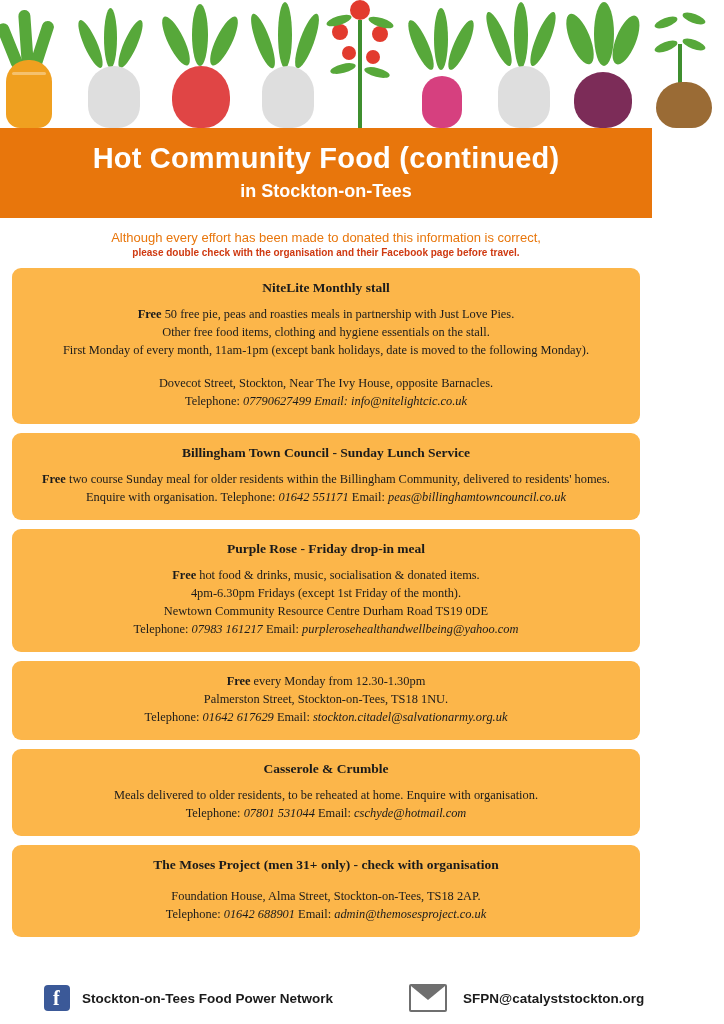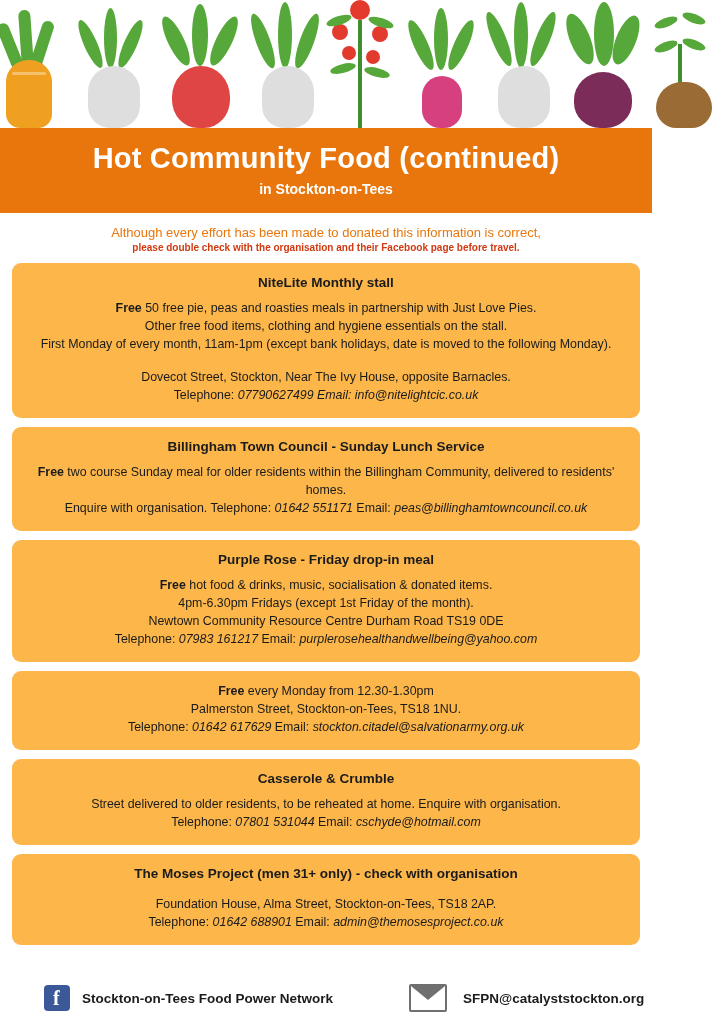--- a/index.html
+++ b/index.html
@@ -108,21 +108,21 @@
   .header h1 {
     margin: 0;
     color: #ffffff;
     font-size: 29px;
     font-weight: bold;
     letter-spacing: 0.2px;
   }
   .header h2 {
     margin: 6px 0 0 0;
     color: #ffffff;
-    font-size: 14px;
+    font-size: 18px;
     font-weight: bold;
   }
 
   
   .notice {
     text-align: center;
     padding: 12px 20px 10px 20px;
   }
   .notice .line1 {
     color: #e8760c;
@@ -131,20 +131,21 @@
   .notice .line2 {
     color: #cf3a12;
     font-size: 10px;
     font-weight: bold;
     margin-top: 2px;
   }
 
   
   .cards {
     padding: 0 12px;
+    font-family: Liberation Serif, serif;
   }
   .card {
     background: #fcb64a;
     border-radius: 9px;
     margin-bottom: 9px;
     padding: 12px 16px 13px 16px;
     text-align: center;
     color: #1b1b1b;
   }
   .card-title {
@@ -333,21 +334,21 @@
         <div class="card-line"><span>Newtown Community Resource Centre Durham Road TS19 0DE</span></div>
         <div class="card-line"><span>Telephone: </span><span class="i">07983 161217</span><span>  Email: </span><span class="i">purplerosehealthandwellbeing@yahoo.com</span></div>
       </div>
       <div class="card">
         <div class="card-line"><span class="b">Free</span><span> every Monday from 12.30-1.30pm</span></div>
         <div class="card-line"><span>Palmerston Street, Stockton-on-Tees, TS18 1NU.</span></div>
         <div class="card-line"><span>Telephone: </span><span class="i">01642 617629</span><span> Email: </span><span class="i">stockton.citadel@salvationarmy.org.uk</span></div>
       </div>
       <div class="card">
         <div class="card-title">Casserole &amp; Crumble</div>
-        <div class="card-line"><span>Street delivered to older residents, to be reheated at home. Enquire with organisation.</span></div>
+        <div class="card-line"><span>Meals delivered to older residents, to be reheated at home. Enquire with organisation.</span></div>
         <div class="card-line"><span>Telephone: </span><span class="i">07801 531044</span><span>  Email: </span><span class="i">cschyde@hotmail.com</span></div>
       </div>
       <div class="card">
         <div class="card-title">The Moses Project (men 31+ only) - check with organisation</div>
         <div class="card-line gap"><span>Foundation House, Alma Street, Stockton-on-Tees, TS18 2AP.</span></div>
         <div class="card-line"><span>Telephone: </span><span class="i">01642 688901</span><span> Email: </span><span class="i">admin@themosesproject.co.uk</span></div>
       </div>
     </div>
 
   <div class="footer">

